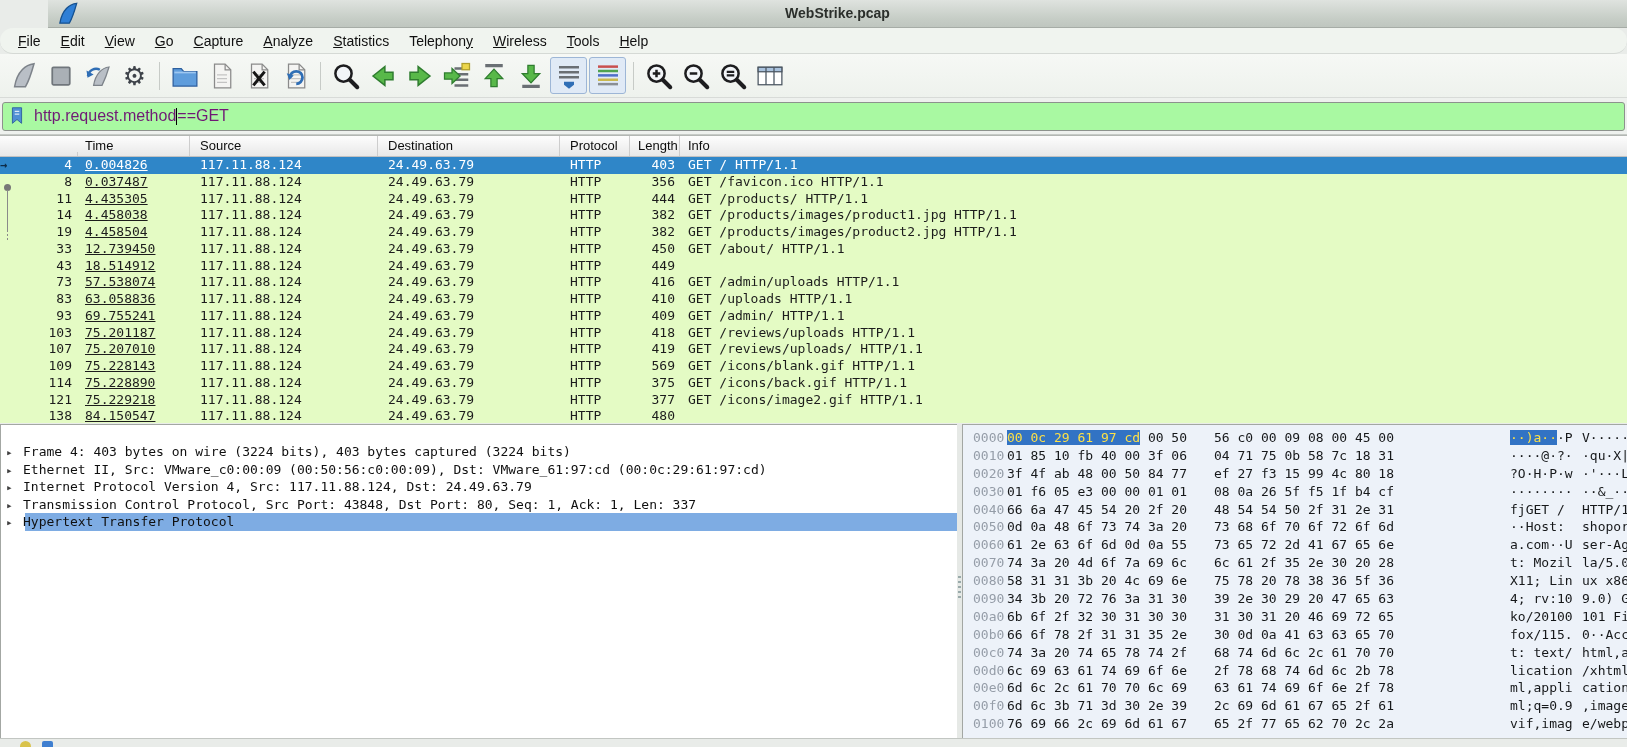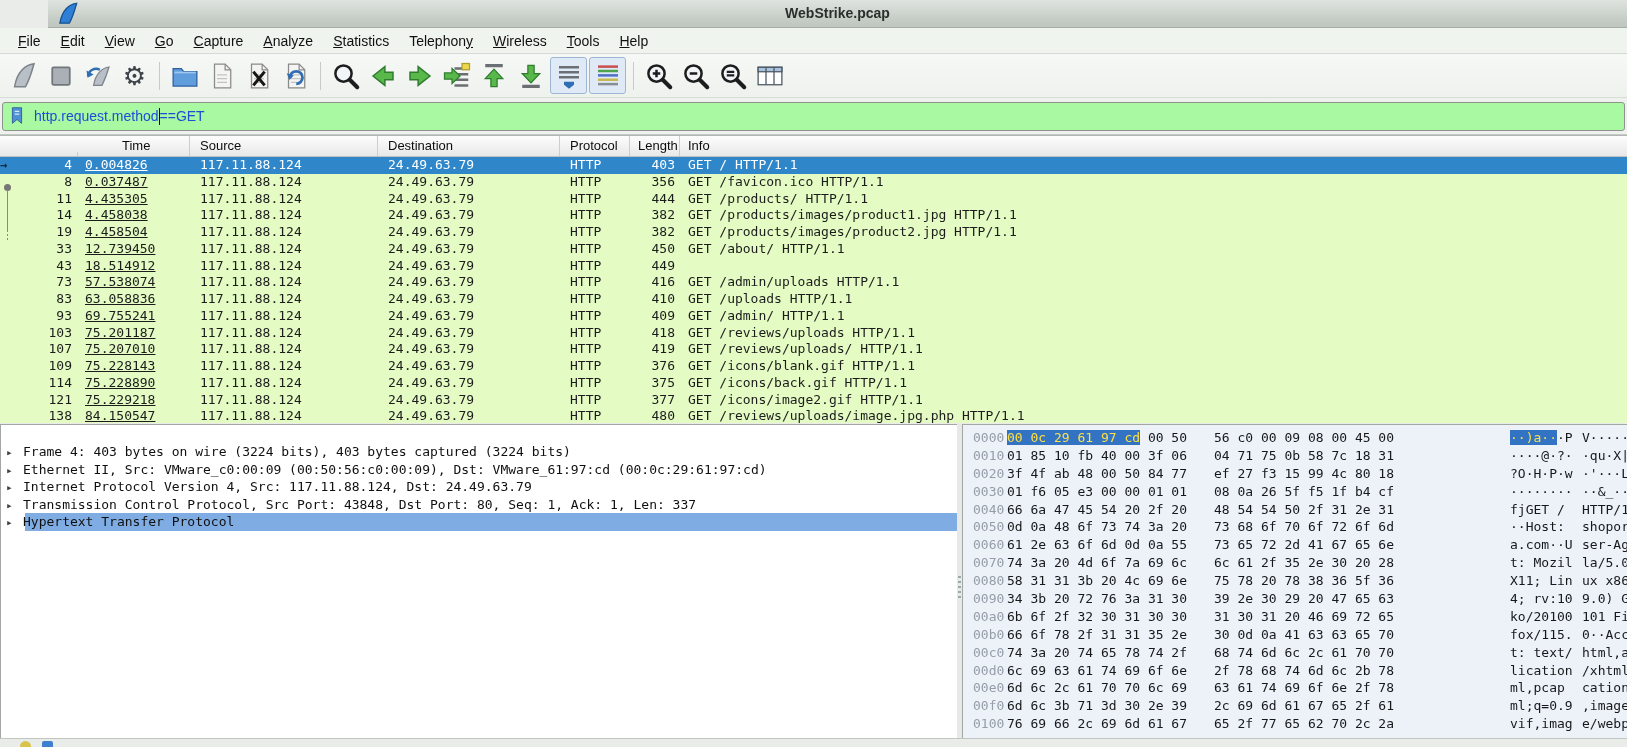--- a/index.html
+++ b/index.html
@@ -6,47 +6,47 @@
   body{width:1627px;height:747px;position:relative;overflow:hidden;
        font-family:"Liberation Sans",sans-serif;background:#e9ece9;}
   
   .titlebar{position:absolute;left:0;top:0;right:0;height:27px;
     background:linear-gradient(#dfe3df,#c6cdc6 70%,#bfc6bf);border-bottom:1px solid #a6aca6;margin-left:48px;}
   .titlebar .logo{position:absolute;left:7px;top:1px;width:26px;height:25px;}
   .titlebar .title{position:absolute;left:0;right:0;top:5px;text-align:center;
     font-size:14px;font-weight:bold;color:#2b2f2b;}
   
   .menubar{position:absolute;left:0;top:28px;right:0;height:25px;background:#f0f4ef;
-    border-bottom:1px solid #d5d9d5;display:flex;align-items:center;padding-left:8px;}
+    border-bottom:1px solid #d5d9d5;display:flex;align-items:center;padding-left:8px;border-radius:13px;}
   .menu-item{padding:3px 10px;font-size:14px;color:#101010;white-space:nowrap;}
   .menu-item u{text-decoration:underline;}
   
   .toolbar{position:absolute;left:0;top:54px;right:0;height:43px;
     background:linear-gradient(#f6f8f5,#eef2ed);border-bottom:1px solid #d8dbd8;
     display:flex;align-items:center;padding-left:5px;}
   .tb-icon{width:35px;height:35px;display:flex;align-items:center;justify-content:center;margin:0 1px;}
   .tb-icon.pressed{border:1px solid #9db6d6;background:#e0eaf6;border-radius:3px;}
   .tb-sep{width:1px;height:28px;background:#c7cbc7;margin:0 6px;}
   .gear-glyph{font-size:26px;line-height:1;color:#3e434a;font-family:"DejaVu Sans",sans-serif;}
   
   .filterbar{position:absolute;left:0;top:98px;right:0;height:36px;background:#eef1ee;
     border-bottom:1px solid #c6cac6;display:flex;align-items:center;padding:0 2px;}
   .filter-field{flex:1;height:27px;background:#a9f9a2;border:1px solid #8d928d;border-radius:3px;
     display:flex;align-items:center;padding-left:3px;}
   .filter-bookmark{width:22px;height:22px;margin-right:6px;flex:0 0 auto;}
-  .filter-text{font-size:14px;color:#1d4ed8;white-space:pre;}
+  .filter-text{font-size:16px;color:#701a75;white-space:pre;}
   .caret{display:inline-block;width:0;height:17px;border-left:1.5px solid #000;vertical-align:middle;}
   
   .packet-pane{position:absolute;left:0;top:135px;right:0;height:287px;background:#e4fbc4;
     border-top:1px solid #b3b7b3;overflow:hidden;}
   .plist-header{height:20px;display:grid;grid-template-columns:78px 112px 188px 182px 70px 50px 1fr;
     background:linear-gradient(#fdfdfd,#e8e8e8);border-bottom:1px solid #c1c1c1;font-size:13px;color:#0d0d0d;}
   .plist-header .cell{border-right:1px solid #cdcdcd;padding:2px 0 0 10px;overflow:hidden;white-space:nowrap;}
   .plist-header .cell.first{padding-left:5px;margin-top:16px;}
-  .plist-header .cell.time{padding-left:7px;margin-left:37px;}
+  .plist-header .cell.time{padding-left:7px;}
   .plist-header .cell.len{padding-left:8px;}
   .plist-header .cell.info{border-right:none;padding-left:8px;}
   .plist-rows{position:absolute;left:0;top:21px;right:0;bottom:0;
     font-family:"DejaVu Sans Mono","Liberation Mono",monospace;font-size:13px;}
   .prow{display:grid;grid-template-columns:14px 64px 112px 188px 182px 70px 50px 1fr;
     height:16.75px;line-height:16.75px;background:#e4fbc4;color:#1c1c1c;white-space:nowrap;}
   .prow.selected{background:#2f86c8;color:#fff;}
   .prow .no{text-align:right;padding-right:6px;}
   .prow .time{padding-left:7px;text-decoration:underline;}
   .prow .src,.prow .dst,.prow .proto{padding-left:10px;}
@@ -389,21 +389,21 @@
         <div class="len">419</div>
         <div class="info">GET /reviews/uploads/ HTTP/1.1</div>
       </div>
       <div class="prow">
         <div class="gutter"></div>
         <div class="no">109</div>
         <div class="time">75.228143</div>
         <div class="src">117.11.88.124</div>
         <div class="dst">24.49.63.79</div>
         <div class="proto">HTTP</div>
-        <div class="len">376</div>
+        <div class="len">569</div>
         <div class="info">GET /icons/blank.gif HTTP/1.1</div>
       </div>
       <div class="prow">
         <div class="gutter"></div>
         <div class="no">114</div>
         <div class="time">75.228890</div>
         <div class="src">117.11.88.124</div>
         <div class="dst">24.49.63.79</div>
         <div class="proto">HTTP</div>
         <div class="len">375</div>
@@ -420,21 +420,20 @@
         <div class="info">GET /icons/image2.gif HTTP/1.1</div>
       </div>
       <div class="prow">
         <div class="gutter"></div>
         <div class="no">138</div>
         <div class="time">84.150547</div>
         <div class="src">117.11.88.124</div>
         <div class="dst">24.49.63.79</div>
         <div class="proto">HTTP</div>
         <div class="len">480</div>
-        <div class="info">GET /reviews/uploads/image.jpg.php HTTP/1.1</div>
       </div>
       <div class="conv-dot"></div>
       <div class="conv-line"></div>
       <div class="conv-line-dash"></div>
     </div>
 </div>
 
 <div class="details-pane" id="details">
     <div class="drow"><span class="tri">▸</span><span class="txt">Frame 4: 403 bytes on wire (3224 bits), 403 bytes captured (3224 bits)</span></div>
     <div class="drow"><span class="tri">▸</span><span class="txt">Ethernet II, Src: VMware_c0:00:09 (00:50:56:c0:00:09), Dst: VMware_61:97:cd (00:0c:29:61:97:cd)</span></div>
@@ -455,21 +454,21 @@
     <div class="hrow"><span class="hoff">0040</span><span class="h1">66 6a 47 45 54 20 2f 20</span><span class="h2">48 54 54 50 2f 31 2e 31</span><span class="a1">fjGET / </span><span class="a2">HTTP/1.1</span></div>
     <div class="hrow"><span class="hoff">0050</span><span class="h1">0d 0a 48 6f 73 74 3a 20</span><span class="h2">73 68 6f 70 6f 72 6f 6d</span><span class="a1">··Host: </span><span class="a2">shoporom</span></div>
     <div class="hrow"><span class="hoff">0060</span><span class="h1">61 2e 63 6f 6d 0d 0a 55</span><span class="h2">73 65 72 2d 41 67 65 6e</span><span class="a1">a.com··U</span><span class="a2">ser-Agen</span></div>
     <div class="hrow"><span class="hoff">0070</span><span class="h1">74 3a 20 4d 6f 7a 69 6c</span><span class="h2">6c 61 2f 35 2e 30 20 28</span><span class="a1">t: Mozil</span><span class="a2">la/5.0 (</span></div>
     <div class="hrow"><span class="hoff">0080</span><span class="h1">58 31 31 3b 20 4c 69 6e</span><span class="h2">75 78 20 78 38 36 5f 36</span><span class="a1">X11; Lin</span><span class="a2">ux x86_6</span></div>
     <div class="hrow"><span class="hoff">0090</span><span class="h1">34 3b 20 72 76 3a 31 30</span><span class="h2">39 2e 30 29 20 47 65 63</span><span class="a1">4; rv:10</span><span class="a2">9.0) Gec</span></div>
     <div class="hrow"><span class="hoff">00a0</span><span class="h1">6b 6f 2f 32 30 31 30 30</span><span class="h2">31 30 31 20 46 69 72 65</span><span class="a1">ko/20100</span><span class="a2">101 Fire</span></div>
     <div class="hrow"><span class="hoff">00b0</span><span class="h1">66 6f 78 2f 31 31 35 2e</span><span class="h2">30 0d 0a 41 63 63 65 70</span><span class="a1">fox/115.</span><span class="a2">0··Accep</span></div>
     <div class="hrow"><span class="hoff">00c0</span><span class="h1">74 3a 20 74 65 78 74 2f</span><span class="h2">68 74 6d 6c 2c 61 70 70</span><span class="a1">t: text/</span><span class="a2">html,app</span></div>
     <div class="hrow"><span class="hoff">00d0</span><span class="h1">6c 69 63 61 74 69 6f 6e</span><span class="h2">2f 78 68 74 6d 6c 2b 78</span><span class="a1">lication</span><span class="a2">/xhtml+x</span></div>
-    <div class="hrow"><span class="hoff">00e0</span><span class="h1">6d 6c 2c 61 70 70 6c 69</span><span class="h2">63 61 74 69 6f 6e 2f 78</span><span class="a1">ml,pcap</span><span class="a2">cation/x</span></div>
+    <div class="hrow"><span class="hoff">00e0</span><span class="h1">6d 6c 2c 61 70 70 6c 69</span><span class="h2">63 61 74 69 6f 6e 2f 78</span><span class="a1">ml,appli</span><span class="a2">cation/x</span></div>
     <div class="hrow"><span class="hoff">00f0</span><span class="h1">6d 6c 3b 71 3d 30 2e 39</span><span class="h2">2c 69 6d 61 67 65 2f 61</span><span class="a1">ml;q=0.9</span><span class="a2">,image/a</span></div>
     <div class="hrow"><span class="hoff">0100</span><span class="h1">76 69 66 2c 69 6d 61 67</span><span class="h2">65 2f 77 65 62 70 2c 2a</span><span class="a1">vif,imag</span><span class="a2">e/webp,*</span></div>
   </div>
 
 <div class="statusbar">
   <span class="sb-dot"></span>
   <span class="sb-sq"></span>
 </div>
 
 </body></html>

